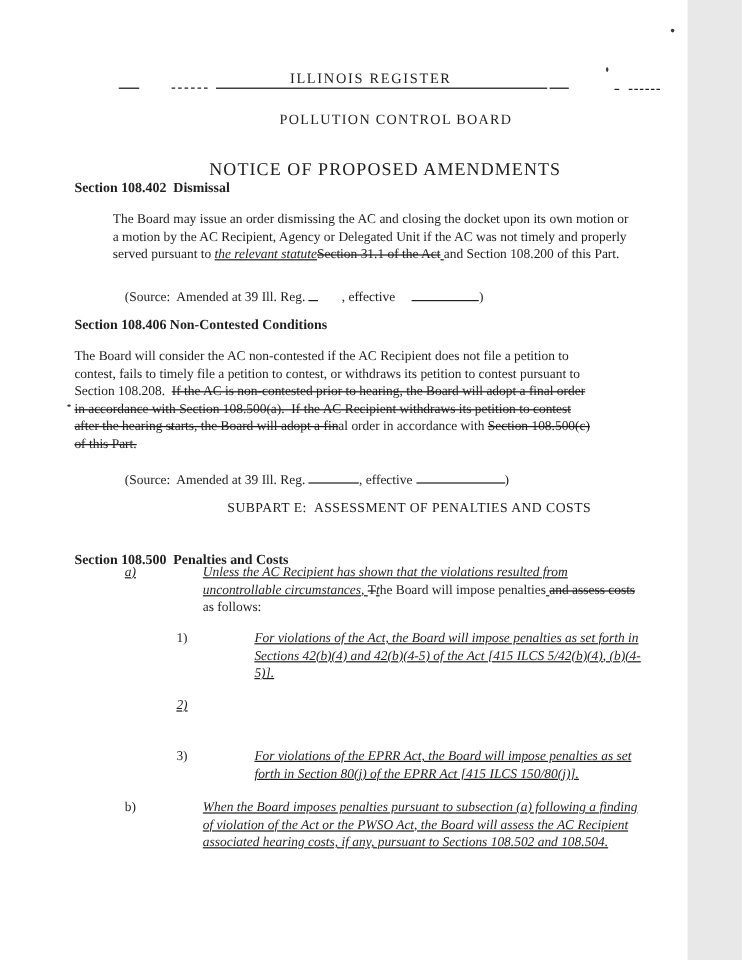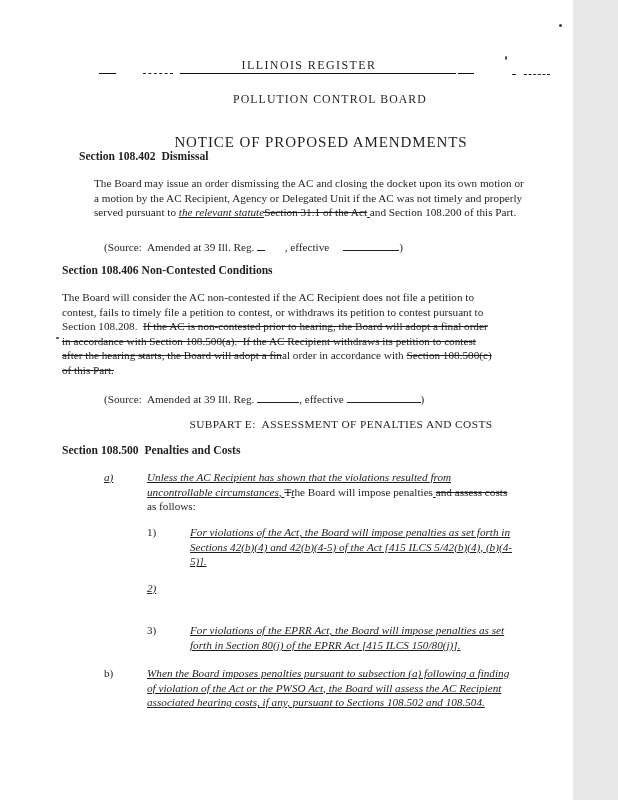--- a/index.html
+++ b/index.html
@@ -23,36 +23,36 @@
   .seg-r1{top:73px;left:458px;width:16px;border-top:1.7px solid #111;}
   .seg-r2{top:74px;left:512px;width:4px;border-top:1.6px solid #222;}
   .seg-r3{top:74px;left:524px;width:26px;border-top:1.6px dashed #222;}
   
   .center-head{position:absolute;left:0;width:618px;text-align:center;white-space:pre;}
   .board{top:92px;letter-spacing:1.1px;font-size:11.8px;padding-left:21px;}
   .notice{top:135px;letter-spacing:0.9px;font-size:15px;padding-left:12px;}
   .subpart{top:417px;letter-spacing:0.4px;font-size:11.4px;padding-left:32px;}
   
   .sec-head{position:absolute;left:62px;font-weight:bold;white-space:pre;font-size:11.6px;}
-  .h402{top:150px;margin-left:17px;} .h406{top:264px;} .h500{top:444px;}
+  .h402{top:150px;} .h406{top:264px;} .h500{top:460px;}
   
   .body-text{position:absolute;white-space:pre;}
   .p402{top:176px;left:62px;margin-left:32px;}
   .src402{top:238px;left:104px;}
   .p406{top:290px;left:62px;}
   .src406{top:390px;left:104px;}
   
   .item{position:absolute;}
   .it-a{top:470px;left:104px;}
   .it-1{top:525px;left:147px;}
   .it-2{top:581px;left:147px;}
   .it-3{top:623px;left:147px;}
   .it-b{top:666px;left:104px;}
   .item-label{position:absolute;left:0;top:0;white-space:pre;}
-  .item-text{margin-left:43px;white-space:pre;}
+  .item-text{margin-left:65px;white-space:pre;}
   
   .u{text-decoration:underline;text-decoration-thickness:1px;font-style:italic;}
   .s{text-decoration:line-through;text-decoration-thickness:1.2px;}
   .blank{display:inline-block;height:12px;border-bottom:1.1px solid currentColor;}
   
   .speck{position:absolute;background:#3a3a3a;border-radius:50%;}
   .sp1{left:559px;top:24px;width:3px;height:3px;}
   .sp2{left:505px;top:56px;width:2px;height:4px;}
   .sp3{left:56px;top:337px;width:3px;height:2px;}
   .sp4{left:142px;top:356px;width:2px;height:2px;}

